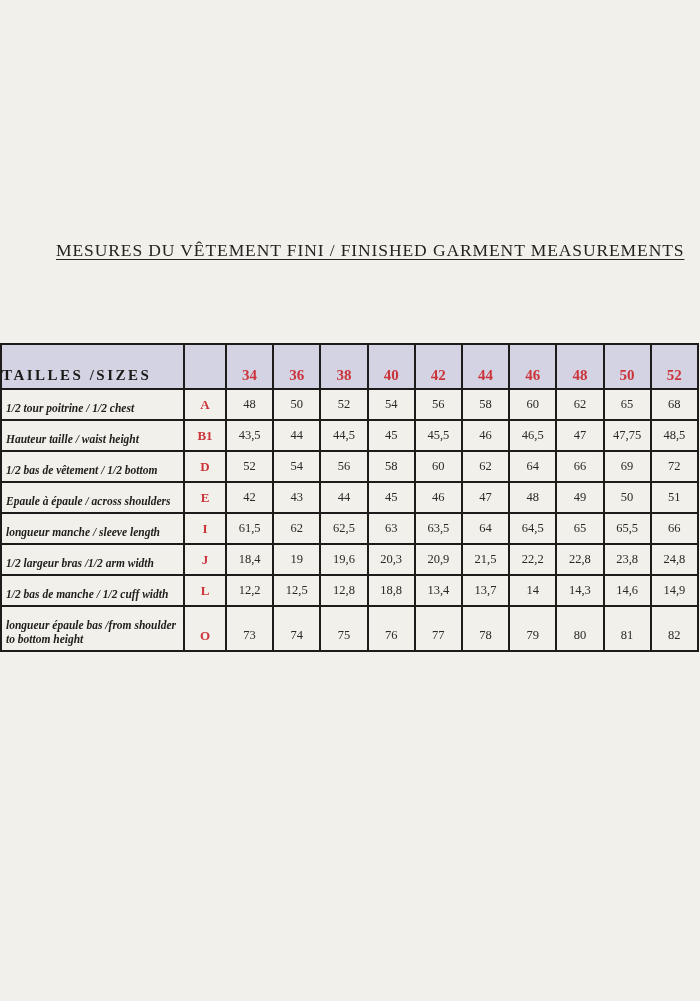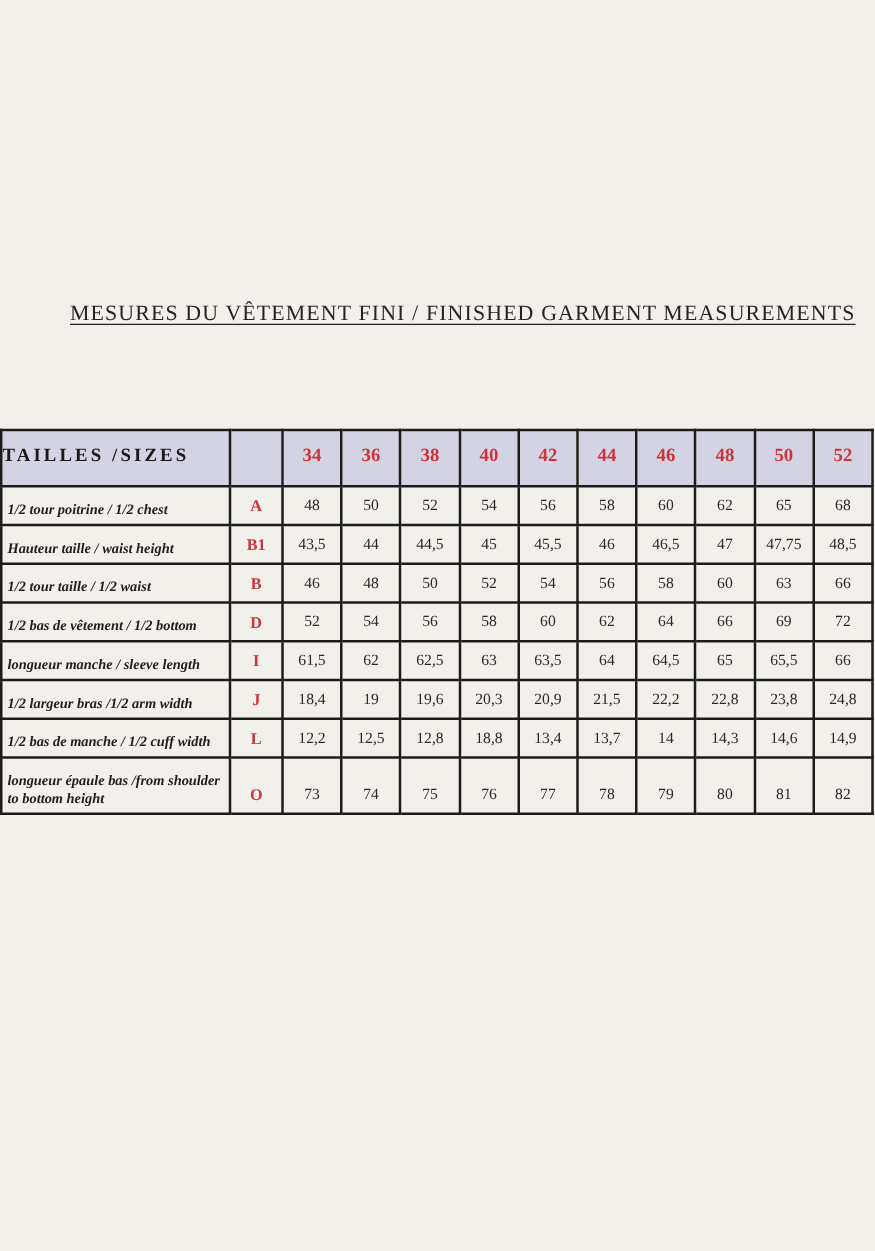--- a/index.html
+++ b/index.html
@@ -37,21 +37,21 @@
     background: #f2f0ea;
   }
   .size-table th, .size-table td {
     border: 2px solid #1e1c1a;
     overflow: hidden;
   }
   .size-table thead tr { height: 45px; }
   .size-table thead th {
     background: #d4d3e3;
     vertical-align: bottom;
-    padding: 0 0 14px 0;
+    padding: 0 0 4px 0;
   }
   th.lbl {
     text-align: left;
     padding-left: 5px;
     font-size: 15px;
     letter-spacing: 2.5px;
     color: #1c1a18;
     font-weight: bold;
   }
   th.sz {
@@ -150,46 +150,46 @@
         <td class="val">44,5</td>
         <td class="val">45</td>
         <td class="val">45,5</td>
         <td class="val">46</td>
         <td class="val">46,5</td>
         <td class="val">47</td>
         <td class="val">47,75</td>
         <td class="val">48,5</td>
       </tr>
       <tr>
-        <td class="lbl">1/2 tour taille  / 1/2 waist</td>
-        <td class="code">B</td>
-        <td class="val">46</td>
-        <td class="val">48</td>
-        <td class="val">50</td>
-        <td class="val">52</td>
-        <td class="val">54</td>
-        <td class="val">56</td>
-        <td class="val">58</td>
-        <td class="val">60</td>
-        <td class="val">63</td>
-        <td class="val">66</td>
-      </tr>
-      <tr>
         <td class="lbl">1/2 bas de vêtement / 1/2 bottom</td>
         <td class="code">D</td>
         <td class="val">52</td>
         <td class="val">54</td>
         <td class="val">56</td>
         <td class="val">58</td>
         <td class="val">60</td>
         <td class="val">62</td>
         <td class="val">64</td>
         <td class="val">66</td>
         <td class="val">69</td>
         <td class="val">72</td>
+      </tr>
+      <tr>
+        <td class="lbl">Epaule à épaule  / across shoulders</td>
+        <td class="code">E</td>
+        <td class="val">42</td>
+        <td class="val">43</td>
+        <td class="val">44</td>
+        <td class="val">45</td>
+        <td class="val">46</td>
+        <td class="val">47</td>
+        <td class="val">48</td>
+        <td class="val">49</td>
+        <td class="val">50</td>
+        <td class="val">51</td>
       </tr>
       <tr>
         <td class="lbl">longueur manche  / sleeve length</td>
         <td class="code">I</td>
         <td class="val">61,5</td>
         <td class="val">62</td>
         <td class="val">62,5</td>
         <td class="val">63</td>
         <td class="val">63,5</td>
         <td class="val">64</td>

